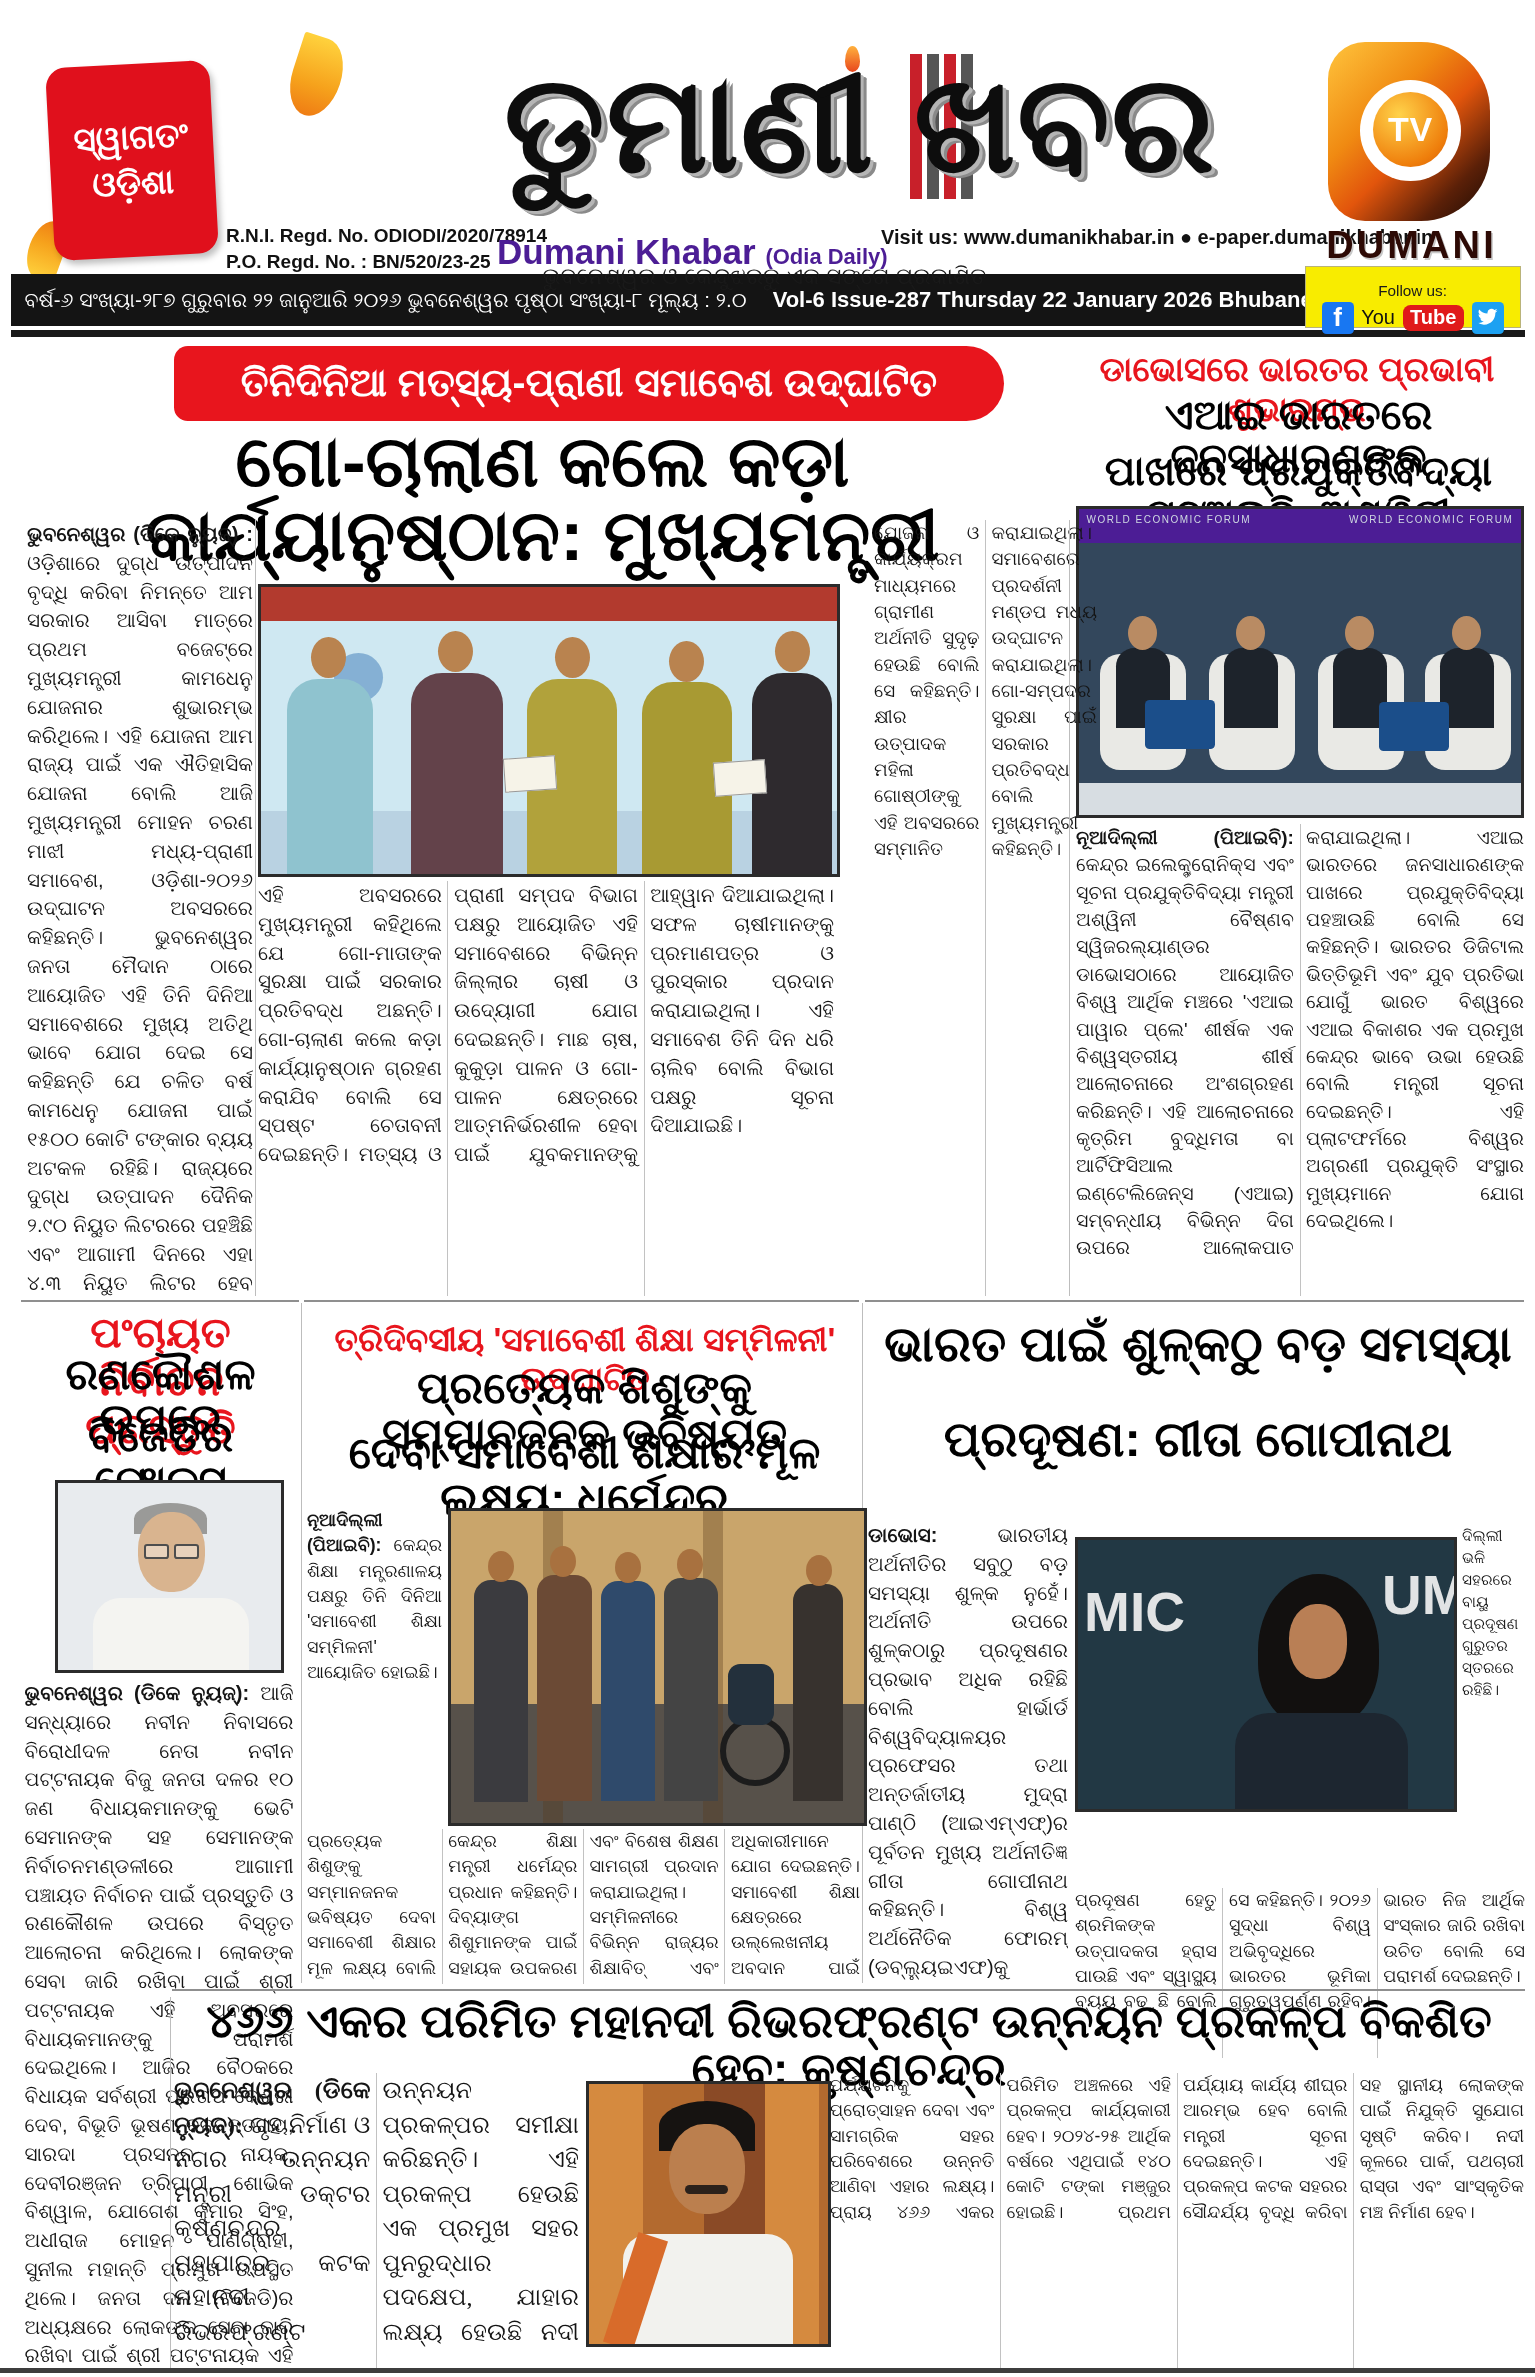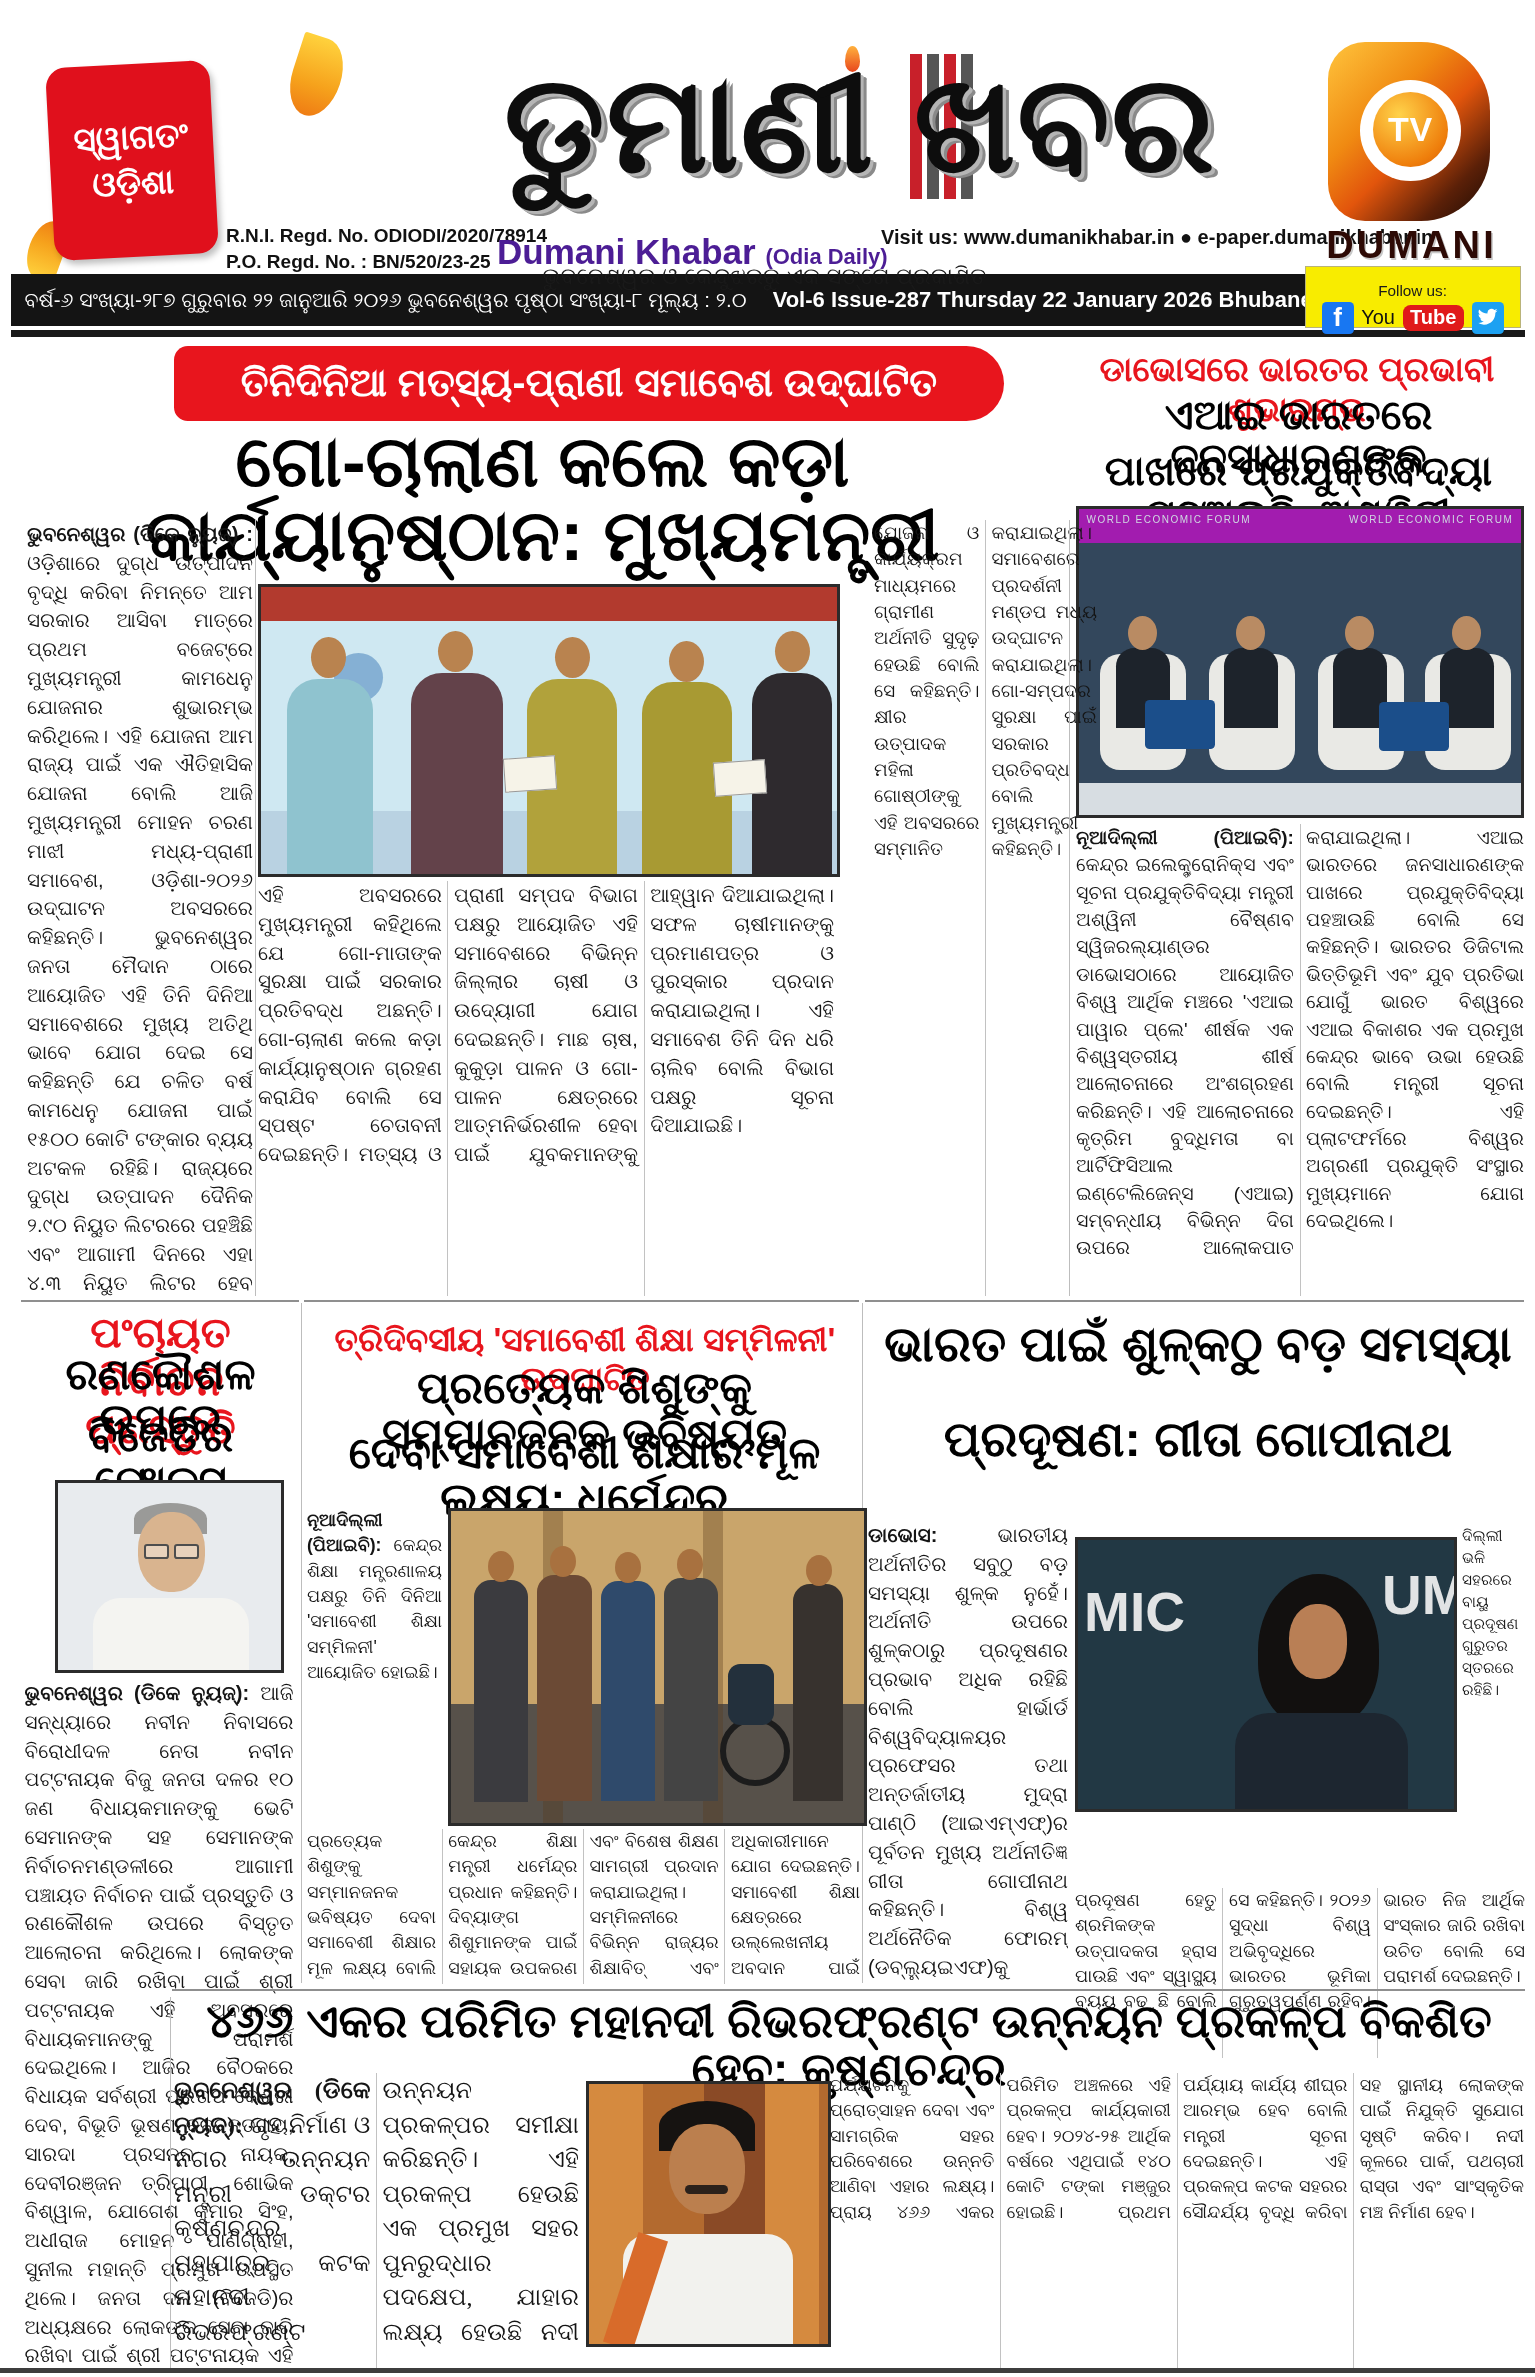--- a/index.html
+++ b/index.html
@@ -66,21 +66,21 @@
   .hr{height:1.5px;background:#8f8f8f;}
   
   .photo{position:absolute;border:3.1px solid #2b2b2b;overflow:hidden;background:#cfd6da;}
   .p{position:absolute;}
   #ph-main{background:linear-gradient(#b23a2e 0 34px,#cfe8f2 34px 78%,#b9d2e2 78%);}
   #ph-main .emblem{left:73px;top:66px;width:49px;height:49px;border-radius:50%;background:#2b6cb0;opacity:.45;}
   #ph-main .fig{border-radius:31px 31px 4.6px 4.6px;}
   #ph-main .head{width:35px;height:41px;border-radius:50%;background:#b9834f;}
   #ph-main .cert{width:50px;height:32px;background:#f6f3e8;border:0.8px solid #999;transform:rotate(-4deg);}
   #ph-davos{background:#33475c;}
-  #ph-davos .strip{left:0;top:0;width:100%;height:34px;background:#a21caf;color:#cfd8e2;font-size:10px;
+  #ph-davos .strip{left:0;top:0;width:100%;height:34px;background:#4c1d95;color:#cfd8e2;font-size:10px;
      letter-spacing:1.5px;display:flex;justify-content:space-between;padding:4.6px 7.6px;box-sizing:border-box;}
   #ph-davos .chair{width:86px;height:116px;background:#e9e9e5;border-radius:20px;}
   #ph-davos .suit{width:54px;height:80px;background:#1d232b;border-radius:18.3px 18.3px 0 0;}
   #ph-davos .head{width:29px;height:34px;border-radius:50%;background:#b98b63;}
   #ph-davos .panel{background:#1b4e8a;border-radius:4.6px;}
   #ph-davos .floor{left:0;bottom:0;width:100%;height:32px;background:#d7dde2;}
   #ph-naveen{background:#e8ebee;}
   #ph-naveen .body{left:35px;top:115px;width:156px;height:76px;background:#f4f4f1;border-radius:27.5px 27.5px 0 0;}
   #ph-naveen .head{left:80px;top:29px;width:67px;height:80px;border-radius:46%;background:#d9b48f;}
   #ph-naveen .hair{left:76px;top:20px;width:73px;height:31px;border-radius:50% 50% 0 0;background:#9a9a98;}

